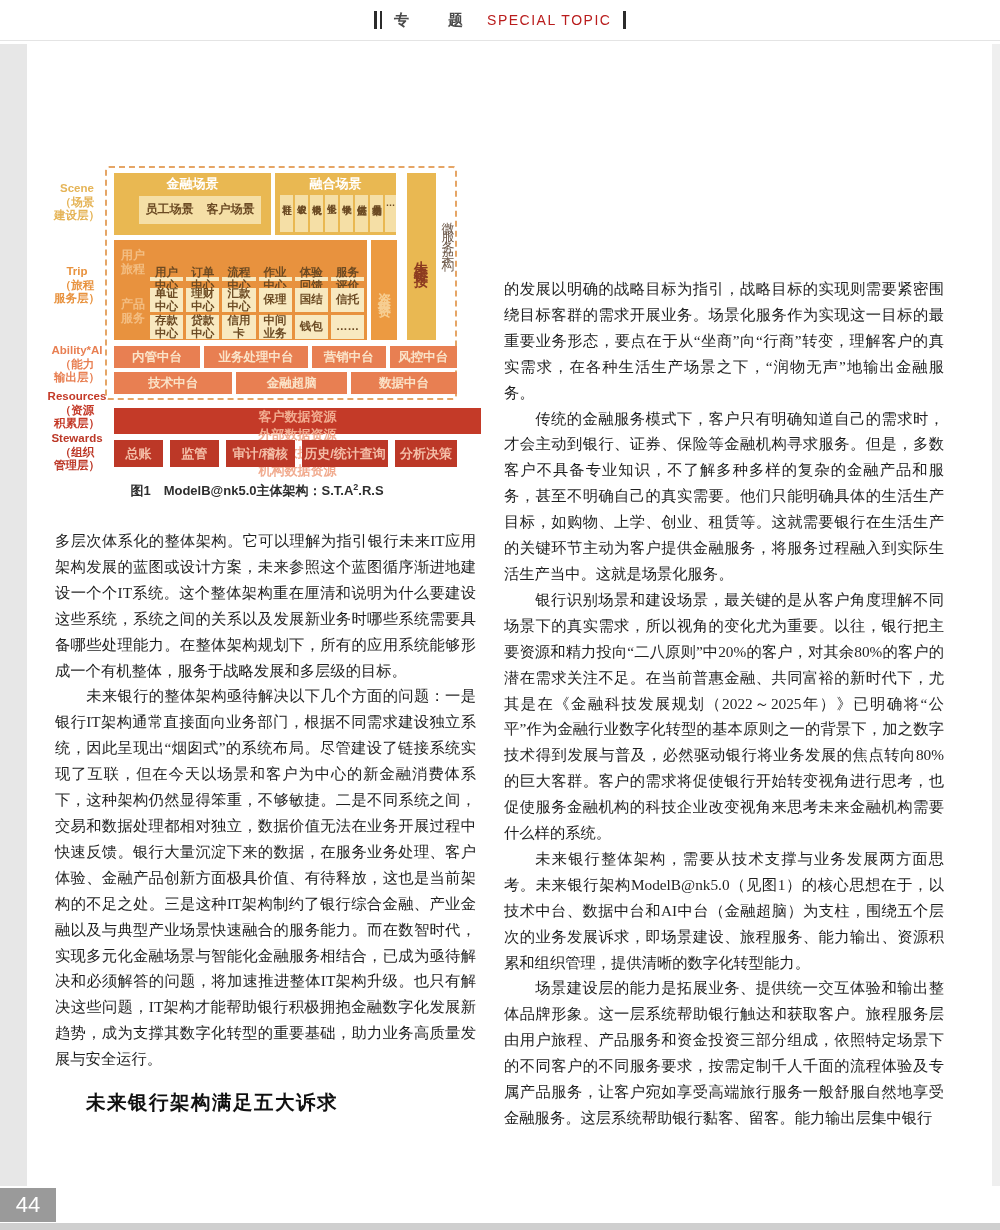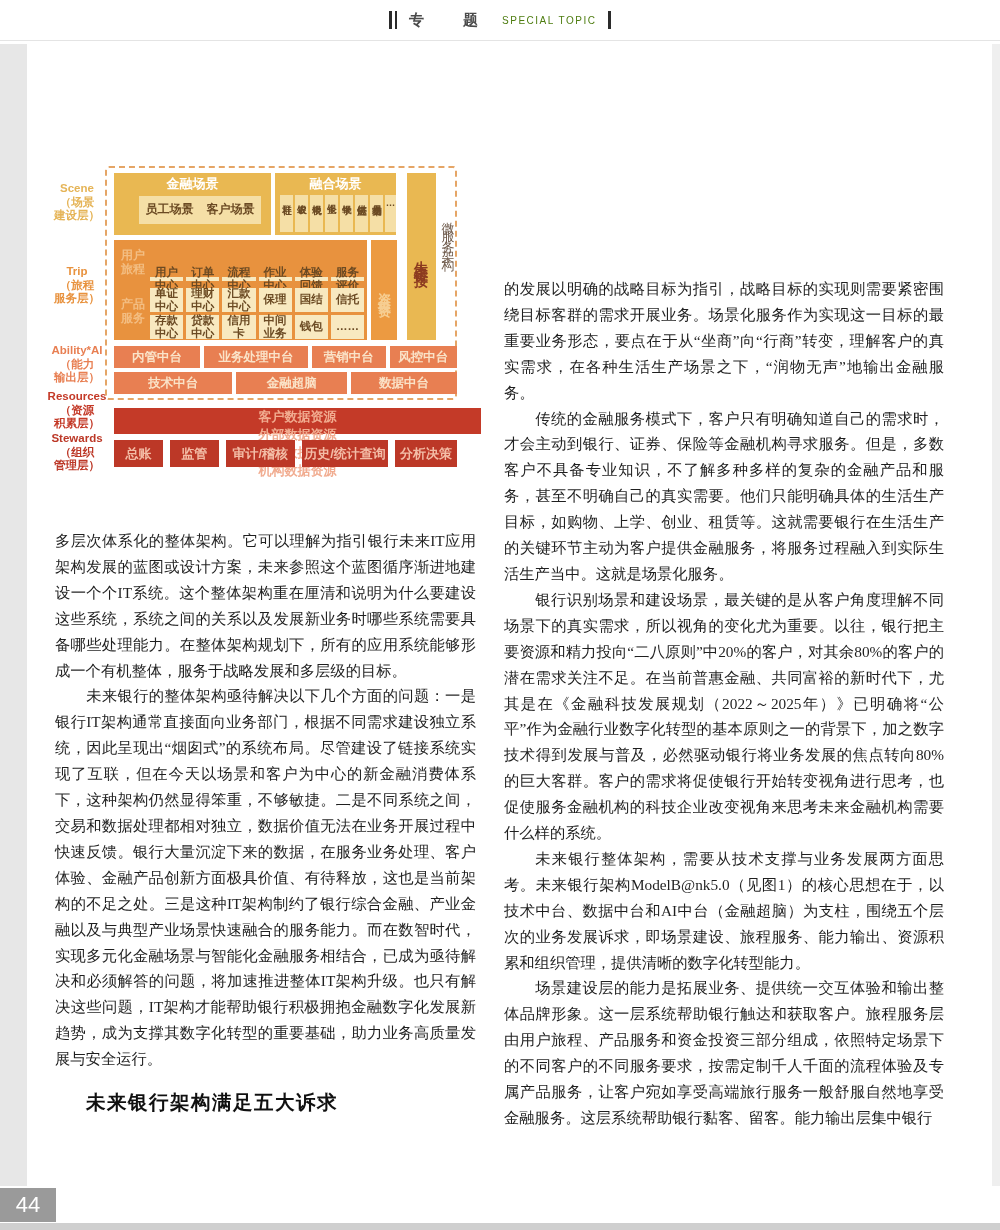--- a/index.html
+++ b/index.html
@@ -10,21 +10,21 @@
   .edge-right{position:absolute;right:0;top:44px;width:8px;height:1142px;background:#efefef;}
   .edge-bottom{position:absolute;left:0;bottom:0;width:100%;height:7px;background:#cfcfcf;}
 
   
   .header{position:absolute;top:6px;left:0;width:100%;height:28px;display:flex;align-items:center;
           justify-content:center;gap:12px;font-family:"Liberation Sans","DejaVu Sans",sans-serif;}
   .dbar{display:flex;gap:3px;}
   .dbar i{display:block;width:2.5px;height:18px;background:#2b2b2b;}
   .sbar{display:block;width:2.5px;height:18px;background:#2b2b2b;}
   .cn-title{font-size:15px;color:#4a4a4a;letter-spacing:12px;font-weight:bold;}
-  .en-title{font-size:10px;color:#4d7c0f;letter-spacing:1.5px;}
+  .en-title{font-size:14px;color:#b91c1c;letter-spacing:1.5px;}
   .header-line{position:absolute;top:40px;left:0;width:100%;height:1px;background:#e4e4e4;}
 
   
   #diagram{position:absolute;left:50px;top:160px;width:415px;height:360px;
            font-family:"Liberation Sans","DejaVu Sans",sans-serif;}
   #diagram *{box-sizing:border-box;}
   .lbl{position:absolute;left:-4px;width:62px;text-align:center;font-weight:bold;
        font-size:11.5px;line-height:13.5px;}
   .lbl .lbl-en{display:block;white-space:nowrap;}
   .dashed{position:absolute;left:55px;top:6px;width:352px;height:234px;
@@ -230,20 +230,23 @@
   </div>
 
   <div class="stw-row">
     <div class="bar" style="flex:52;">总账</div>
     <div class="bar" style="flex:52;">监管</div>
     <div class="bar" style="flex:74;">审计/稽核</div>
     <div class="bar" style="flex:92;">历史/统计查询</div>
     <div class="bar" style="flex:66;">分析决策</div>
   </div>
 
+  <div class="caption">
+    <span>图1　ModelB@nk5.0主体架构：S.T.A</span><sup>2</sup><span>.R.S</span>
+  </div>
 </div>
 
 <div class="col col-left">
   <p>多层次体系化的整体架构。它可以理解为指引银行未来IT应用架构发展的蓝图或设计方案，未来参照这个蓝图循序渐进地建设一个个IT系统。这个整体架构重在厘清和说明为什么要建设这些系统，系统之间的关系以及发展新业务时哪些系统需要具备哪些处理能力。在整体架构规划下，所有的应用系统能够形成一个有机整体，服务于战略发展和多层级的目标。</p>
   <p class="ind">未来银行的整体架构亟待解决以下几个方面的问题：一是银行IT架构通常直接面向业务部门，根据不同需求建设独立系统，因此呈现出“烟囱式”的系统布局。尽管建设了链接系统实现了互联，但在今天以场景和客户为中心的新金融消费体系下，这种架构仍然显得笨重，不够敏捷。二是不同系统之间，交易和数据处理都相对独立，数据价值无法在业务开展过程中快速反馈。银行大量沉淀下来的数据，在服务业务处理、客户体验、金融产品创新方面极具价值、有待释放，这也是当前架构的不足之处。三是这种IT架构制约了银行综合金融、产业金融以及与典型产业场景快速融合的服务能力。而在数智时代，实现多元化金融场景与智能化金融服务相结合，已成为亟待解决和必须解答的问题，将加速推进整体IT架构升级。也只有解决这些问题，IT架构才能帮助银行积极拥抱金融数字化发展新趋势，成为支撑其数字化转型的重要基础，助力业务高质量发展与安全运行。</p>
   <h2 class="section">未来银行架构满足五大诉求</h2>
 </div>
 
 <div class="col col-right">
   <p>的发展以明确的战略目标为指引，战略目标的实现则需要紧密围绕目标客群的需求开展业务。场景化服务作为实现这一目标的最重要业务形态，要点在于从“坐商”向“行商”转变，理解客户的真实需求，在各种生活生产场景之下，“润物无声”地输出金融服务。</p>

